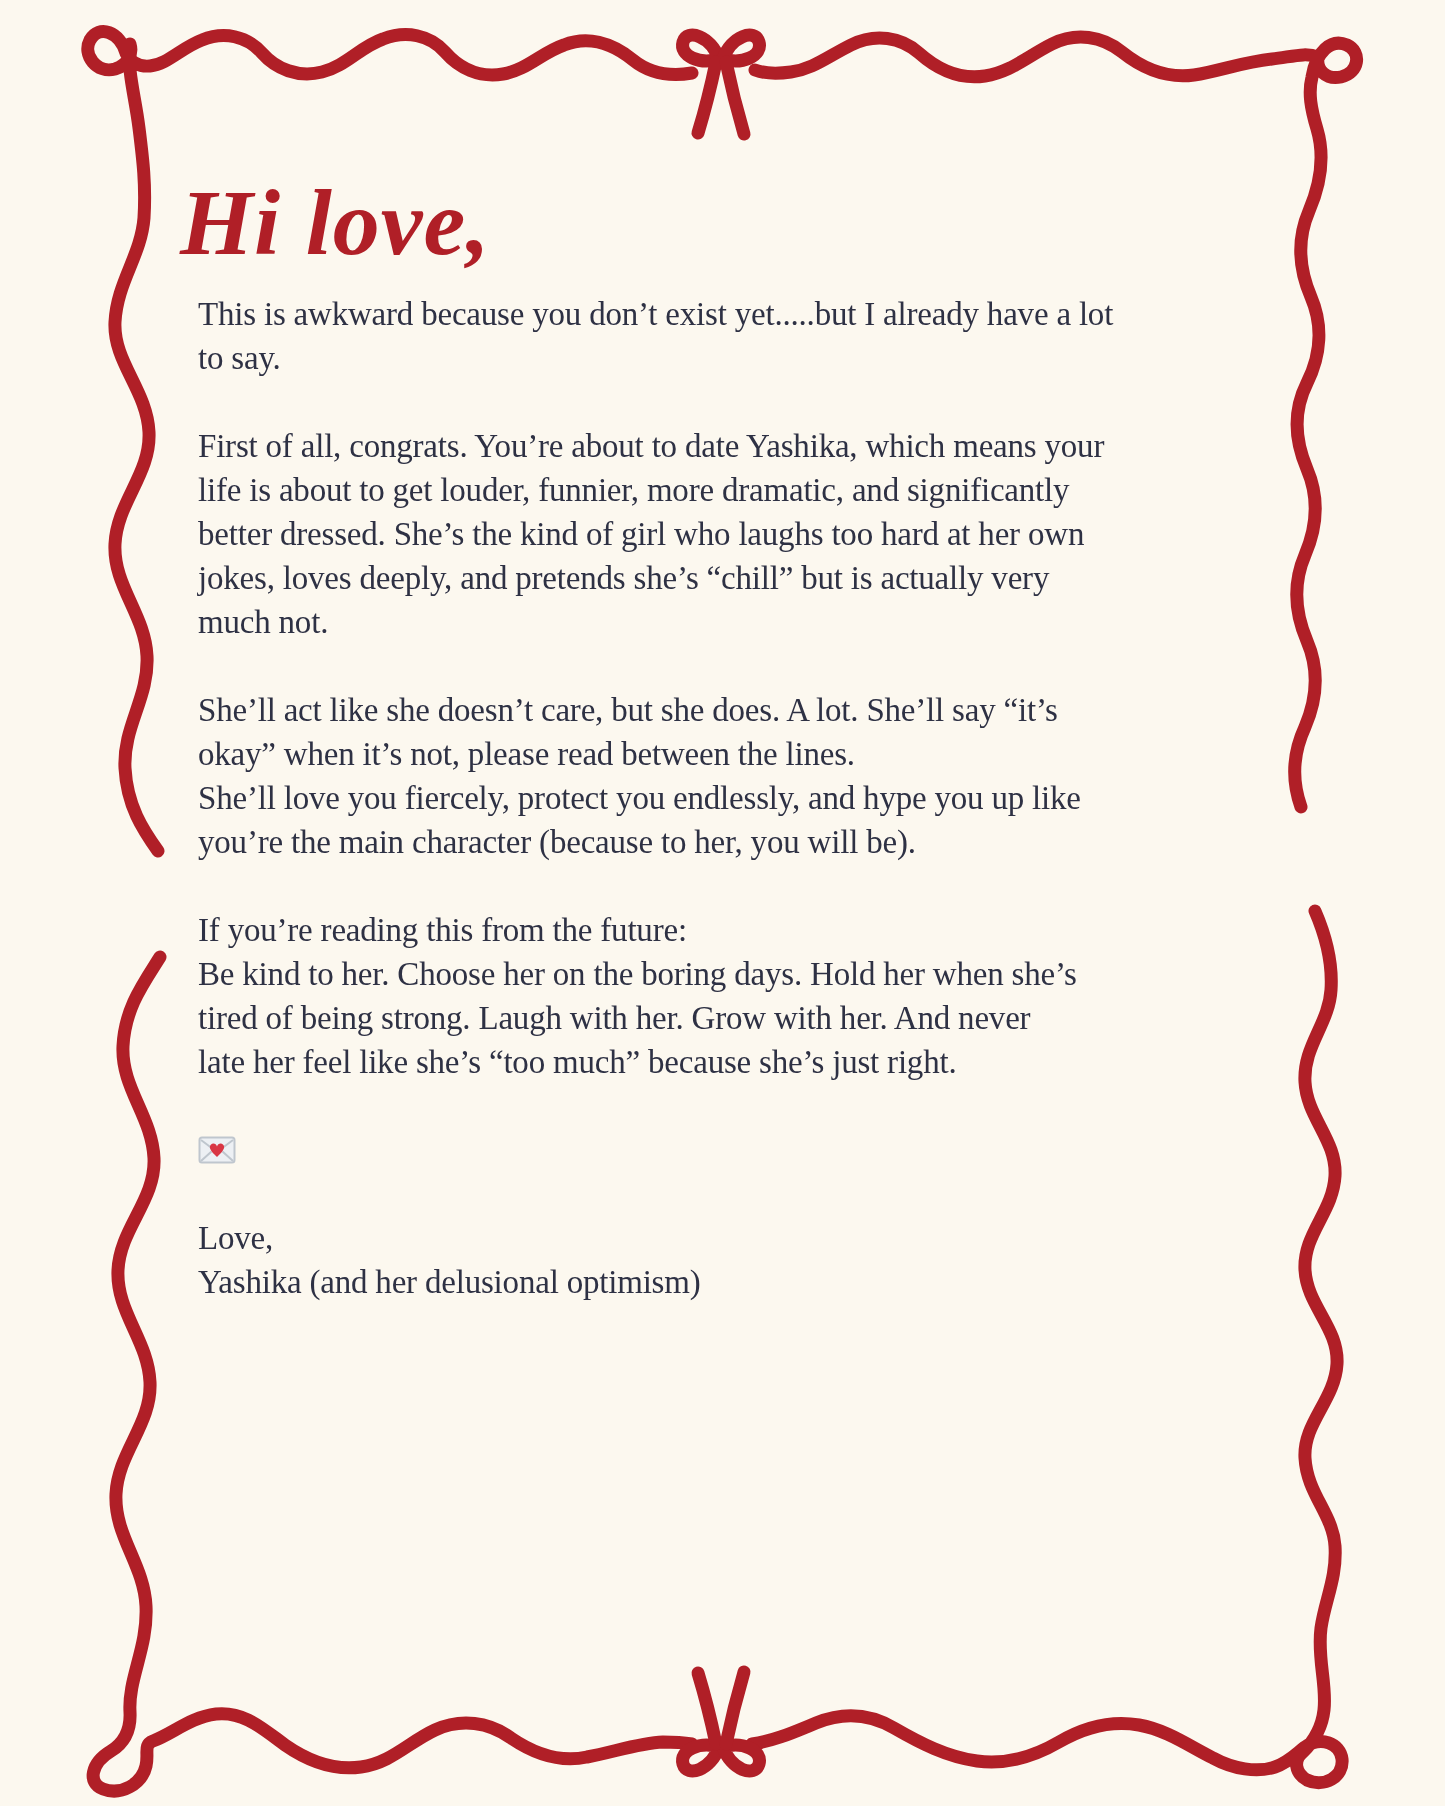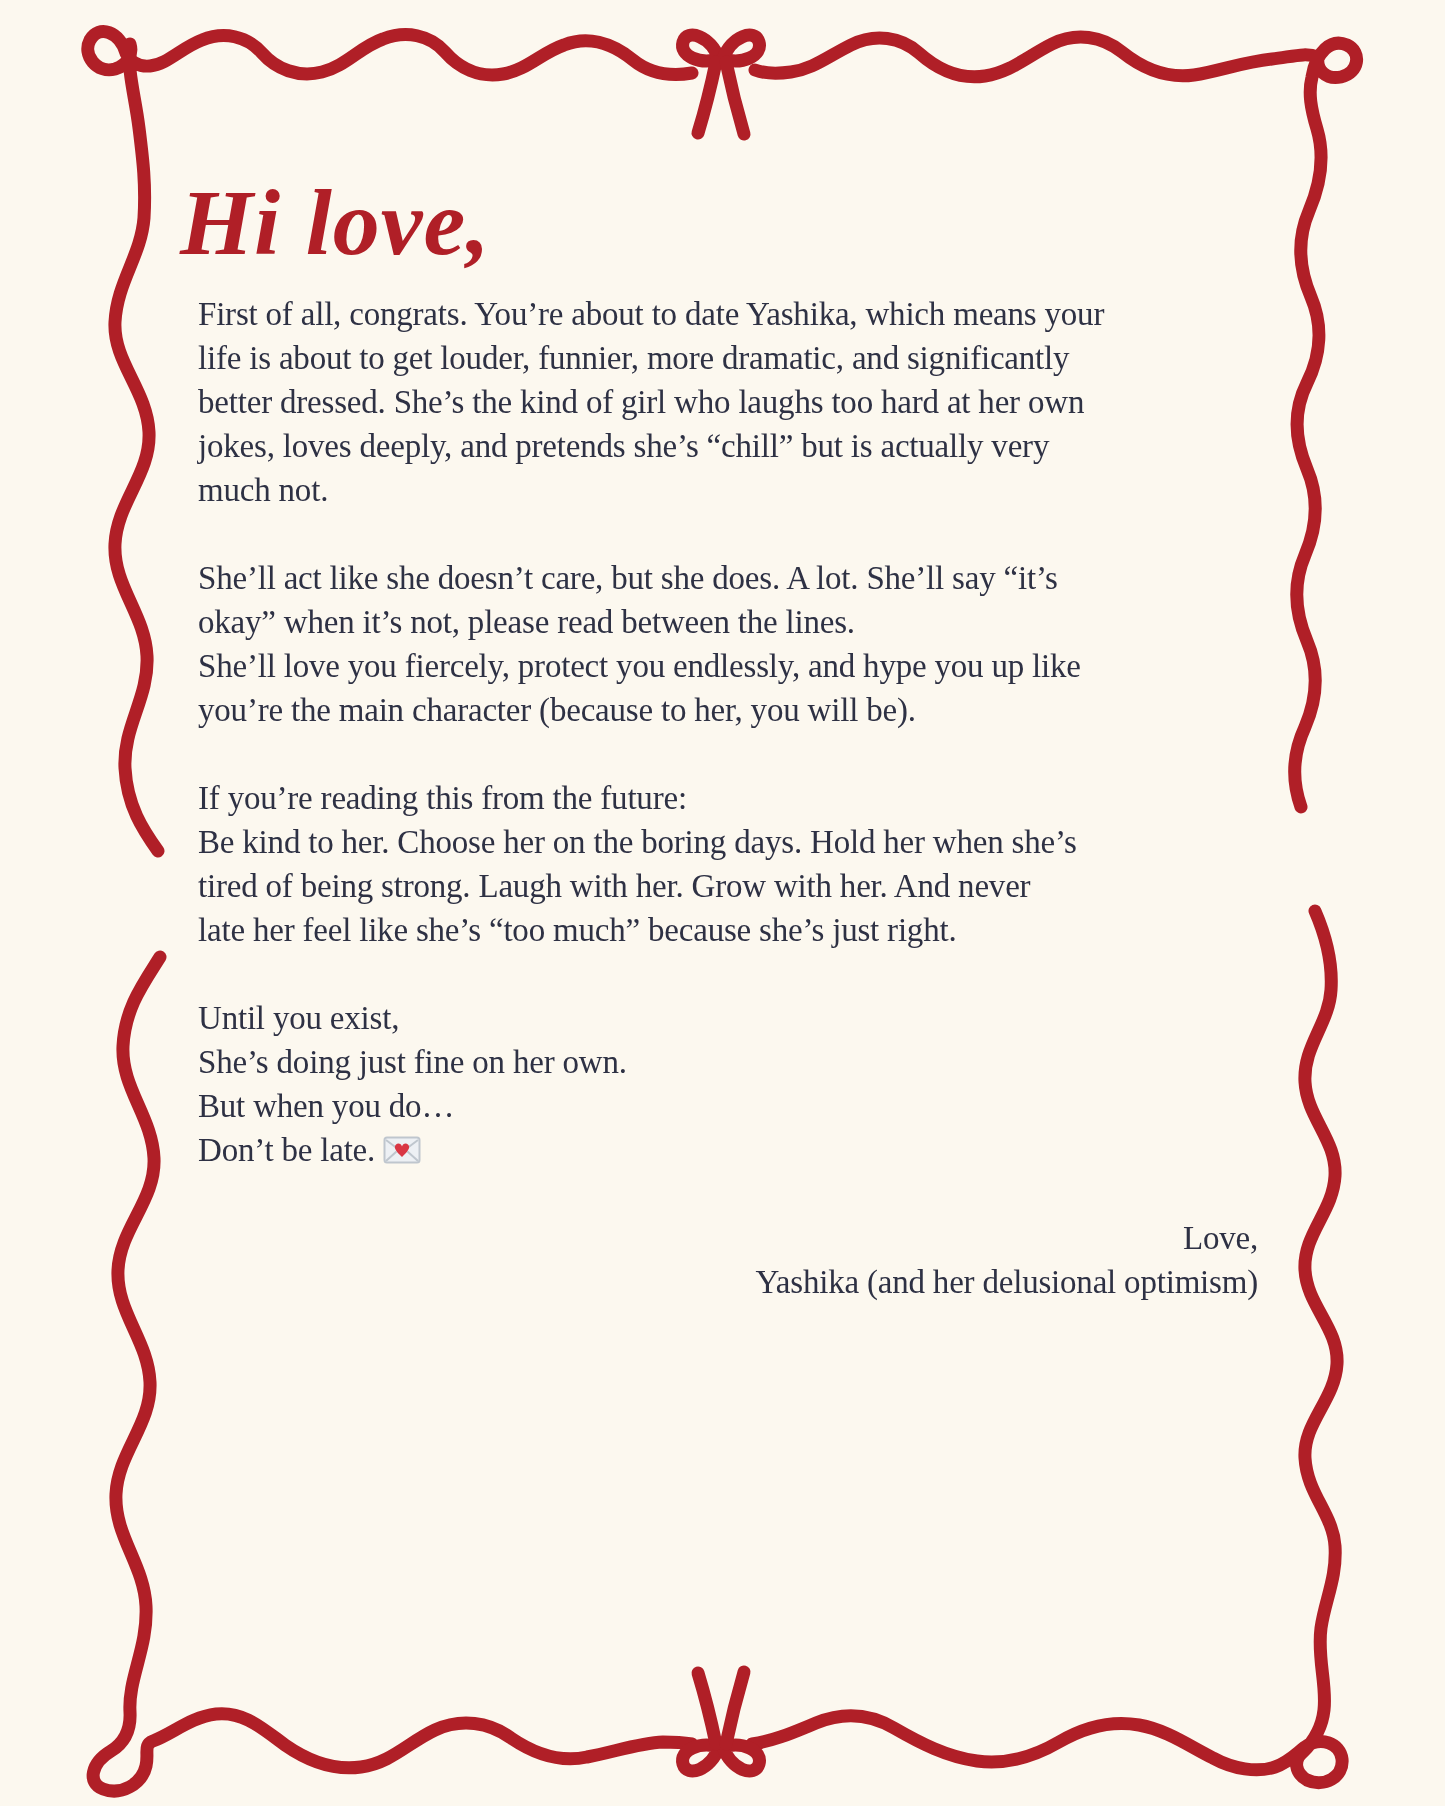--- a/index.html
+++ b/index.html
@@ -45,21 +45,21 @@
     color: var(--accent, #B01F27);
     font-size: 94px;
     line-height: 100px;
     margin: 0 0 20px -18px;
     letter-spacing: 1px;
   }
   .para {
     margin: 0 0 44px 0;
     white-space: pre-line;
   }
-  .para:last-child { margin-bottom: 3px; text-align: right; }
+  .para:last-child { margin-bottom: 3px; }
   .emoji {
     display: inline-block;
     width: 38px;
     height: 30px;
     vertical-align: -4px;
   }
 </style>
 </head>
 <body>
 
@@ -111,37 +111,36 @@
   <g>
     <path d="M 719 1747 C 711 1770, 687 1778, 683 1764 C 679 1750, 700 1741, 719 1747"></path>
     <path d="M 723 1747 C 731 1770, 755 1778, 759 1764 C 763 1750, 742 1741, 723 1747"></path>
     <path d="M 716 1744 C 711 1720, 705 1696, 698 1673"></path>
     <path d="M 726 1744 C 731 1720, 737 1696, 744 1672"></path>
   </g>
 </svg>
 
 <div class="letter">
   <h1 class="greeting">Hi love,</h1>
+  <p class="para">This is awkward because you don’t exist yet.....but I already have a lot
+to say.</p>
   <p class="para">First of all, congrats. You’re about to date Yashika, which means your
 life is about to get louder, funnier, more dramatic, and significantly
 better dressed. She’s the kind of girl who laughs too hard at her own
 jokes, loves deeply, and pretends she’s “chill” but is actually very
 much not.</p>
   <p class="para">She’ll act like she doesn’t care, but she does. A lot. She’ll say “it’s
 okay” when it’s not, please read between the lines.
 She’ll love you fiercely, protect you endlessly, and hype you up like
 you’re the main character (because to her, you will be).</p>
   <p class="para">If you’re reading this from the future:
 Be kind to her. Choose her on the boring days. Hold her when she’s
 tired of being strong. Laugh with her. Grow with her. And never
 late her feel like she’s “too much” because she’s just right.</p>
-  <p class="para"><span>Until you exist,
-She’s doing just fine on her own.
-But when you do…
-Don’t be late. </span><svg class="emoji" viewBox="0 0 38 30" aria-hidden="true">
+  <p class="para"><svg class="emoji" viewBox="0 0 38 30" aria-hidden="true">
         <rect x="1.5" y="2.5" width="35" height="25" rx="2.5" fill="#EDF0F4" stroke="#BFC6CE" stroke-width="2"></rect>
         <path d="M3 5 L19 17 L35 5" fill="none" stroke="#BFC6CE" stroke-width="2" stroke-linejoin="round"></path>
         <path d="M3 26 L13.5 16.5 M35 26 L24.5 16.5" fill="none" stroke="#BFC6CE" stroke-width="2"></path>
         <path d="M19 22 C12.5 16, 10.5 12.5, 12.8 9.8 C14.9 7.4, 18.2 8.5, 19 11.6 C19.8 8.5, 23.1 7.4, 25.2 9.8 C27.5 12.5, 25.5 16, 19 22 Z" fill="#D93644"></path>
       </svg></p>
   <p class="para">Love,
 Yashika (and her delusional optimism)</p>
 </div>
 
 </body></html>

